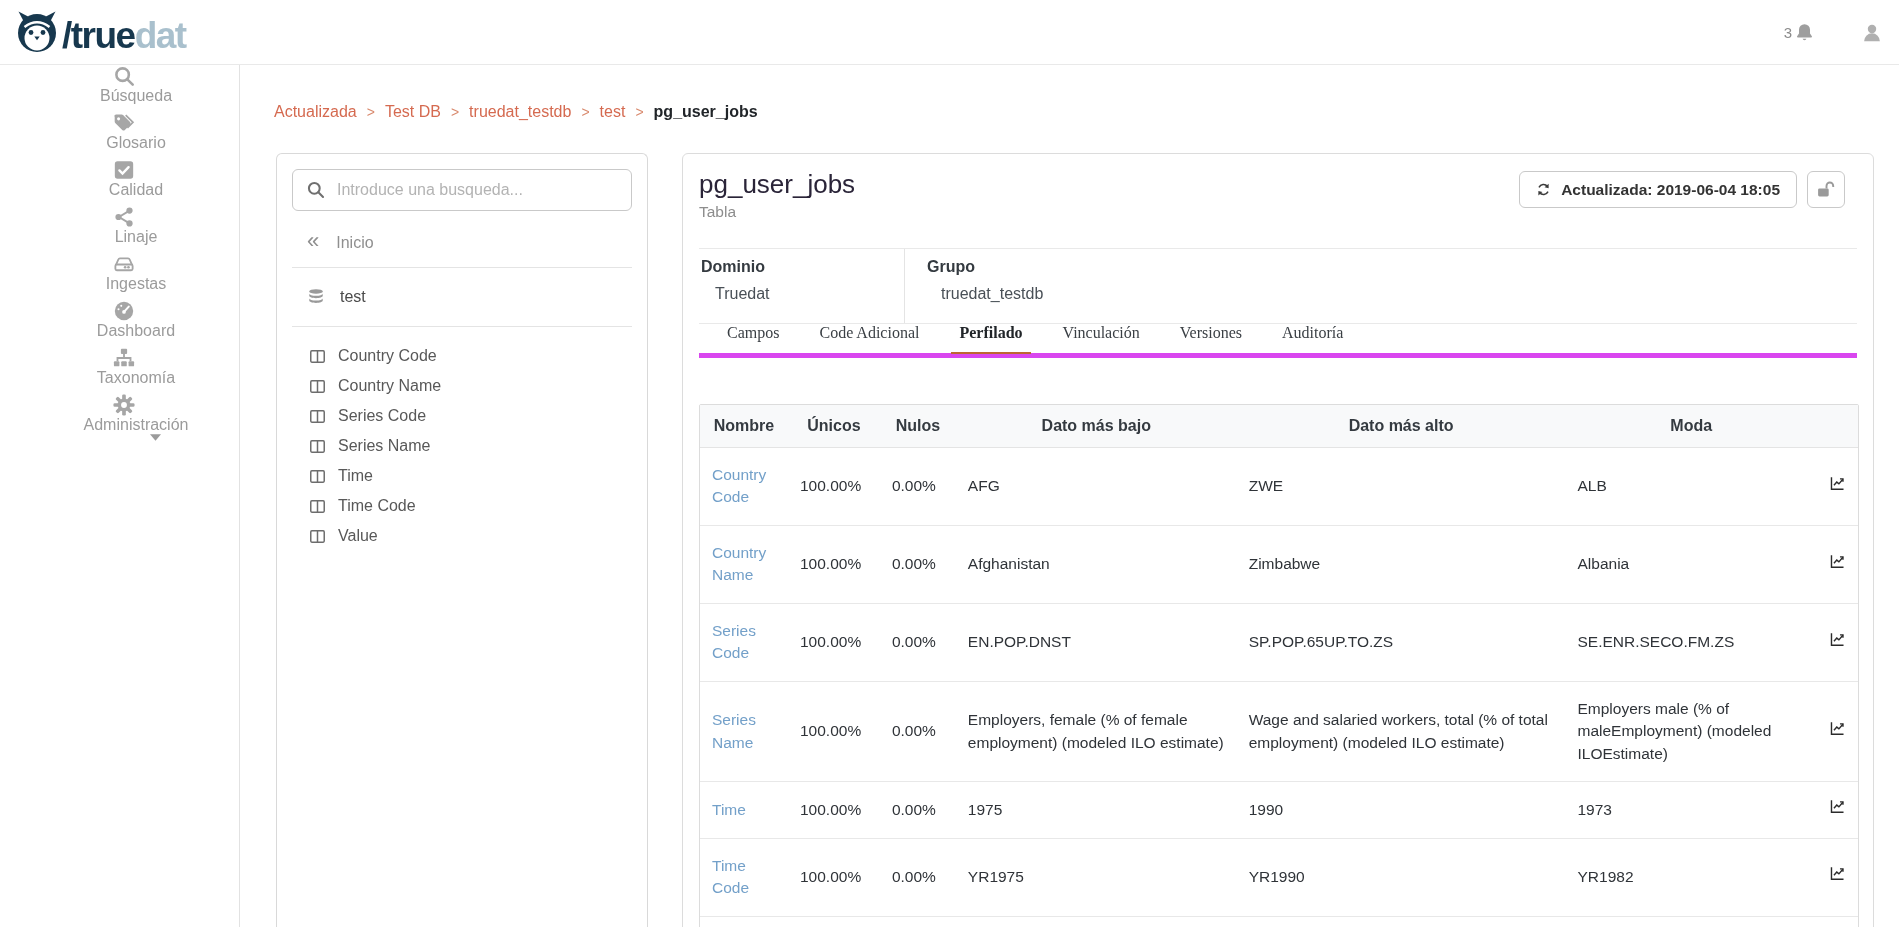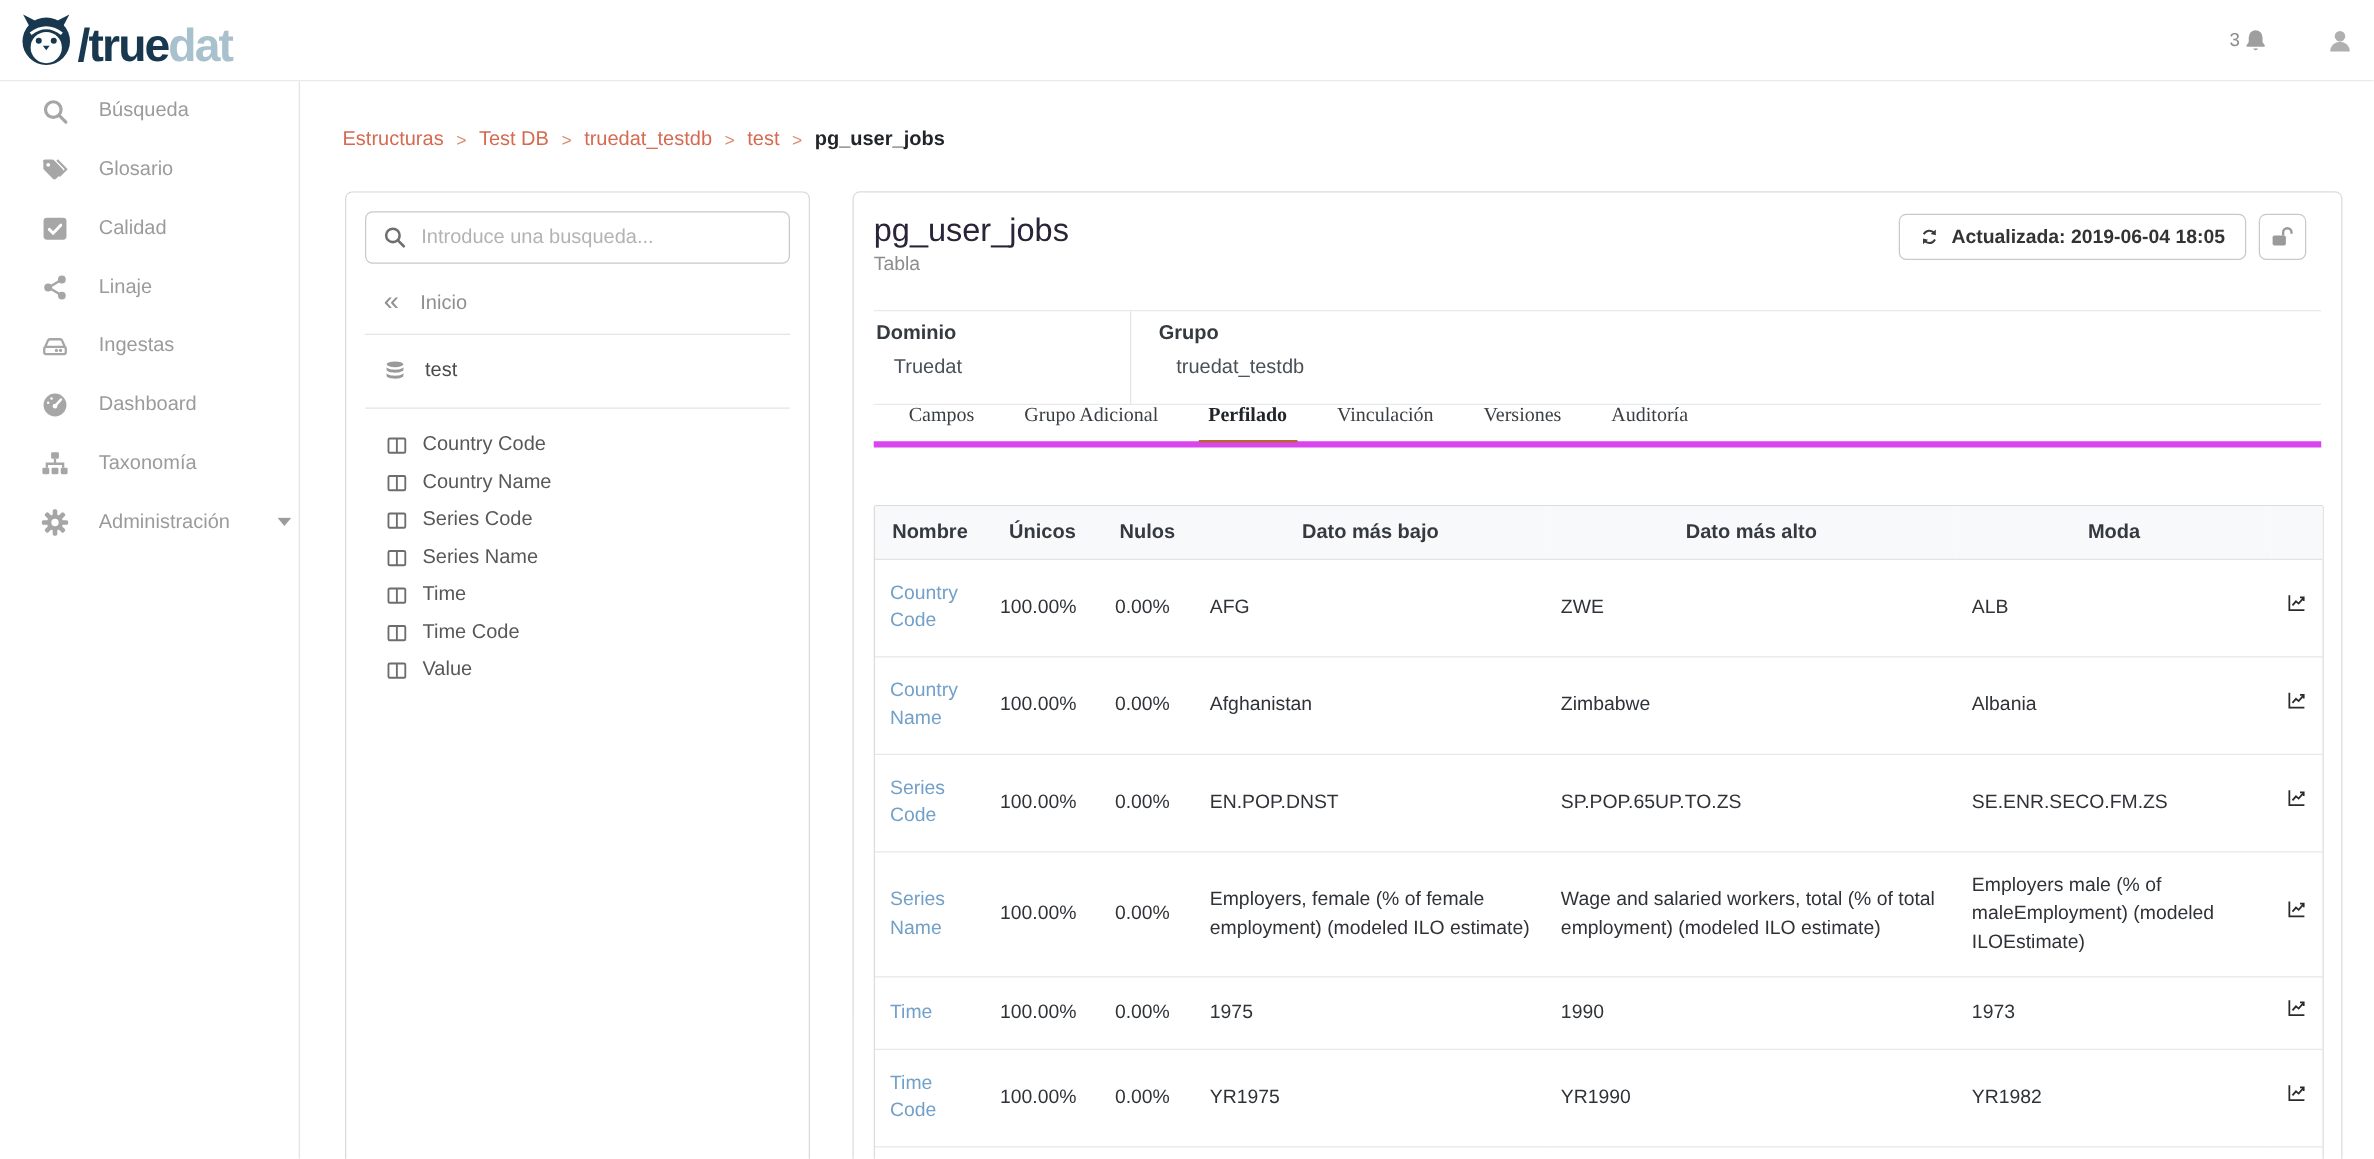--- a/index.html
+++ b/index.html
@@ -19,21 +19,21 @@
   .bell-wrap { display:flex; align-items:center; margin-right:46px; cursor:pointer; }
   .bell-count { font-size:15px; color:#8b8b8b; margin-right:2px; }
   .bell-icon svg { width:21px; height:21px; color:#9e9e9e; display:block; }
   .user-icon { margin-right:16px; cursor:pointer; }
   .user-icon svg { width:22px; height:22px; color:#b0b0b0; display:block; }
 
   
   .sidenav { position:absolute; left:0; top:65px; width:240px; height:862px;
     background:#fff; border-right:1px solid #e2e2e2; }
   .nav-item { position:relative; height:47px; display:flex; align-items:center;
-    padding-left:33px; color:#9b9b9b; font-size:16px; cursor:pointer; }
+    padding-left:33px; color:#9b9b9b; font-size:16px; cursor:pointer;flex-direction:column; }
   .nav-item .nav-icon { width:22px; height:22px; margin-right:24px; color:#a6a6a6; flex:0 0 22px; }
   .nav-item .nav-icon svg { width:22px; height:22px; display:block; }
   .nav-item.active { background:#f4f4f4; color:#e25b2b; }
   .nav-item.active::before { content:""; position:absolute; left:0; top:0; bottom:0;
     width:4px; background:#e25b2b; }
   .nav-item.active .nav-icon { color:#e25b2b; }
   .nav-caret { margin-left:38px; color:#9b9b9b; }
   .nav-caret svg { width:11px; height:7px; display:block; }
 
   
@@ -240,21 +240,21 @@
       <span>Administración</span>
       <span class="nav-caret">
         <svg viewBox="0 0 10 6" fill="currentColor">
             <path d="M0 0h10L5 6z"></path>
           </svg>
       </span>
     </div>
   </div>
 
   <div class="breadcrumb">
-    <span class="crumb-link">Estructuras</span>
+    <span class="crumb-link">Actualizada</span>
     <span class="crumb-sep">&gt;</span>
     <span class="crumb-link">Test DB</span>
     <span class="crumb-sep">&gt;</span>
     <span class="crumb-link">truedat_testdb</span>
     <span class="crumb-sep">&gt;</span>
     <span class="crumb-link">test</span>
     <span class="crumb-sep">&gt;</span>
     <span class="crumb-current">pg_user_jobs</span>
   </div>
 
@@ -385,21 +385,21 @@
         <div class="meta-value">Truedat</div>
       </div>
       <div class="meta-col c2">
         <div class="meta-label">Grupo</div>
         <div class="meta-value">truedat_testdb</div>
       </div>
     </div>
 
     <div class="tabs">
       <div class="tab">Campos</div>
-      <div class="tab">Grupo Adicional</div>
+      <div class="tab">Code Adicional</div>
       <div class="tab active">Perfilado</div>
       <div class="tab">Vinculación</div>
       <div class="tab">Versiones</div>
       <div class="tab">Auditoría</div>
     </div>
 
     <table class="ptable">
       <colgroup>
         <col style="width:88px">
           <col style="width:92px">

